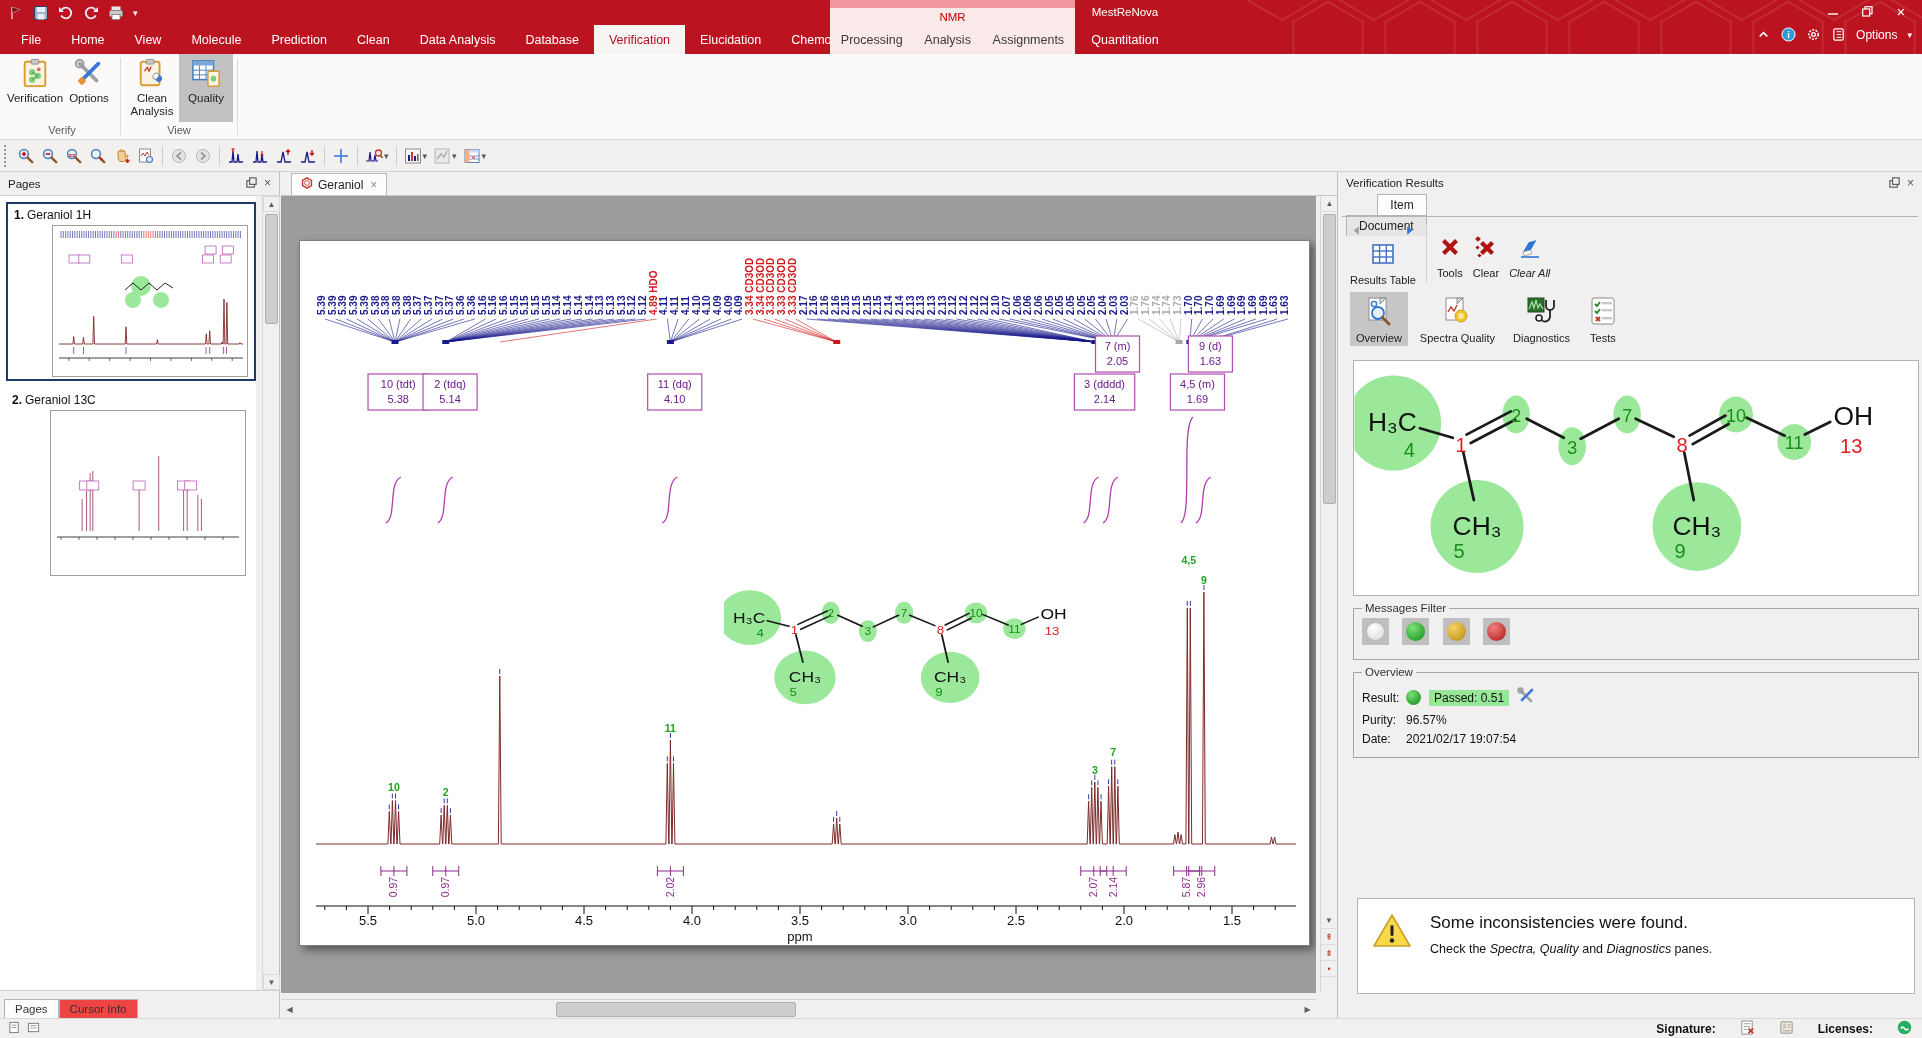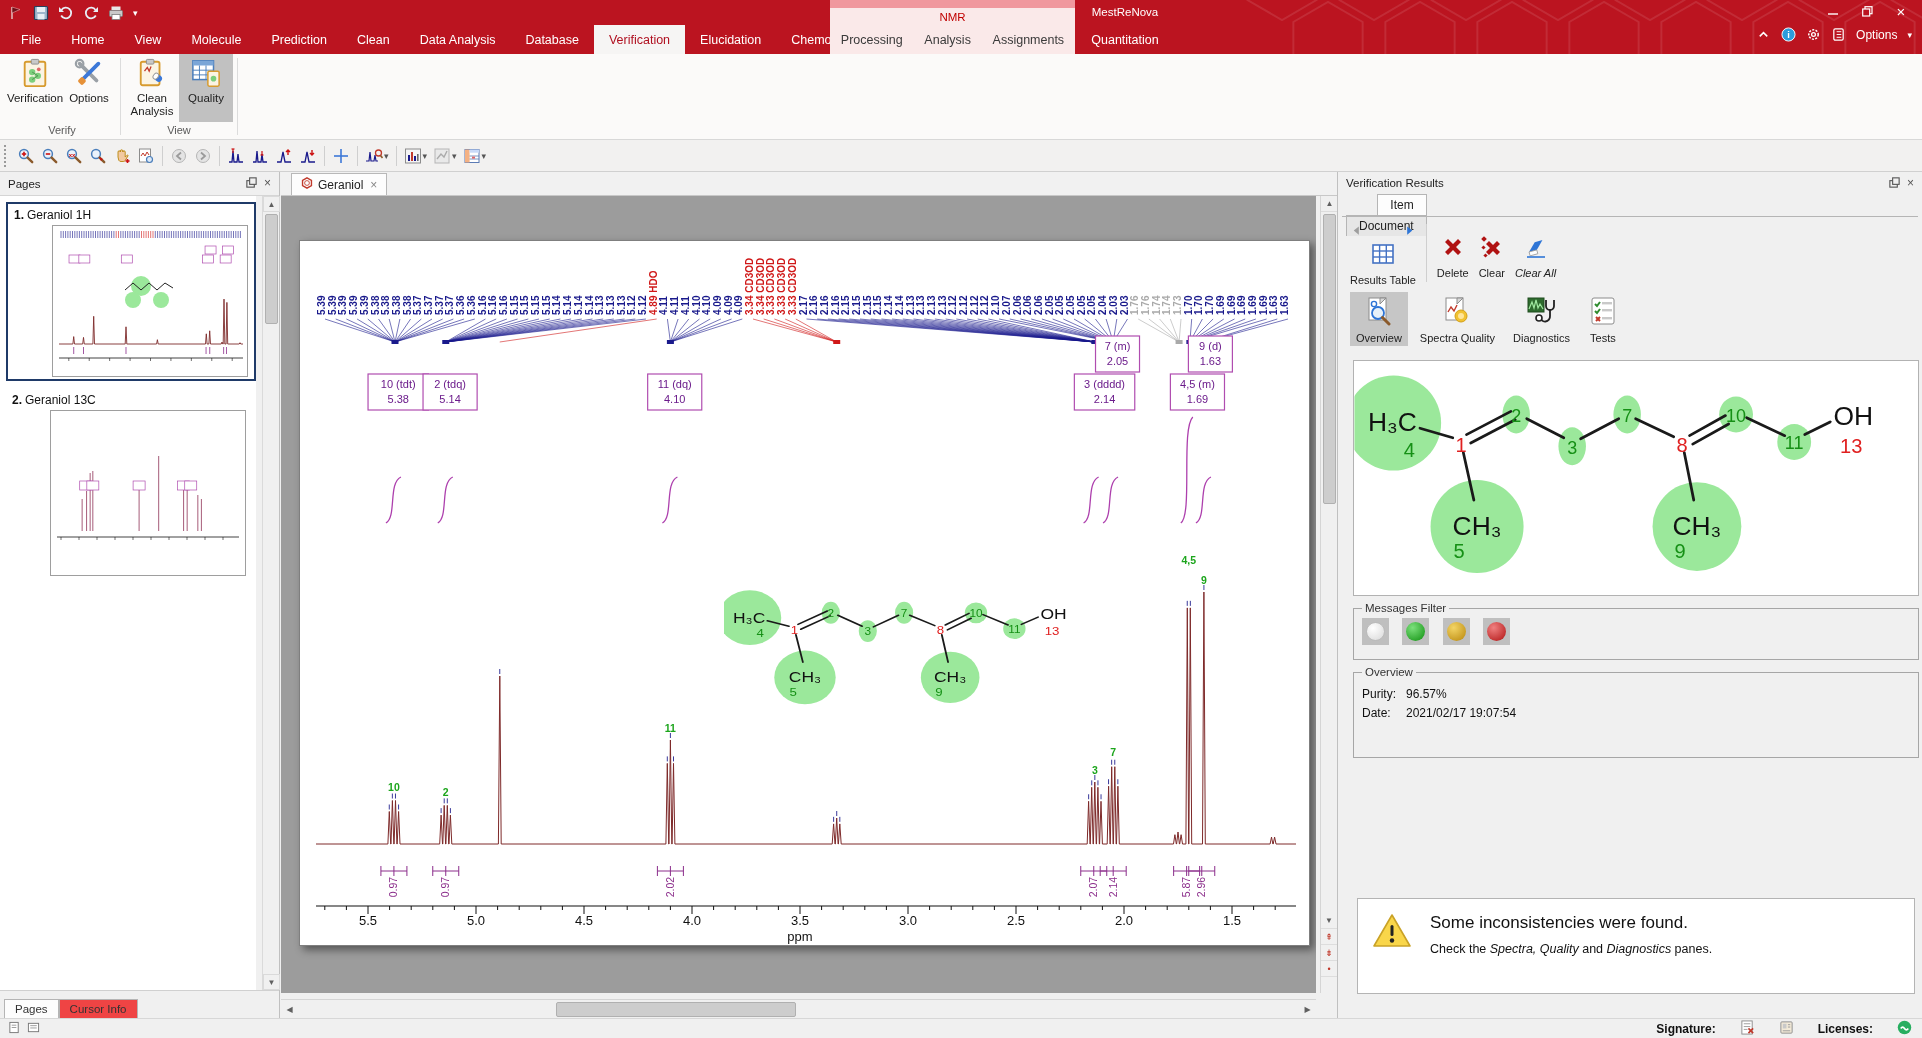--- a/index.html
+++ b/index.html
@@ -1035,21 +1035,21 @@
               <line x1="9.6" y1="4" x2="9.6" y2="22" stroke="#4472C4" stroke-width="1.4"></line>
               <line x1="16.3" y1="4" x2="16.3" y2="22" stroke="#4472C4" stroke-width="1.4"></line>
             </svg></span>
         <div class="vtlabel">Results Table</div>
       </div>
       <div class="vtsep"></div>
       <div class="vtgroup">
         <span class="vtico" style="margin-top:12px;"><svg viewBox="0 0 26 26">
               <path d="M5 8 L8 5 L13 10 L18 5 L21 8 L16 13 L21 18 L18 21 L13 16 L8 21 L5 18 L10 13 Z" fill="#B01212"></path>
             </svg></span>
-        <div class="vtlabel">Delete</div>
+        <div class="vtlabel">Tools</div>
       </div>
       <div class="vtgroup" style="margin-left:10px;">
         <span class="vtico" style="margin-top:12px;"><svg viewBox="0 0 26 26">
               <path d="M7 10 L10 7 L14 11 L18 7 L21 10 L17 14 L21 18 L18 21 L14 17 L10 21 L7 18 L11 14 Z" fill="#B01212"></path>
               <rect x="3" y="3" width="4" height="4" fill="#B01212" transform="rotate(45 5 5)"></rect>
               <rect x="3" y="12" width="3" height="3" fill="#B01212" transform="rotate(45 4.5 13.5)"></rect>
               <rect x="5" y="20" width="3" height="3" fill="#B01212" transform="rotate(45 6.5 21.5)"></rect>
             </svg></span>
         <div class="vtlabel">Clear</div>
       </div>
@@ -1124,20 +1124,30 @@
         </span>
       <span class="sphbtn">
           <span class="sphere" style="background:radial-gradient(circle at 35% 30%,#F3D465,#B8860B);"></span>
         </span>
       <span class="sphbtn">
           <span class="sphere" style="background:radial-gradient(circle at 35% 30%,#F08080,#B01212);"></span>
         </span>
     </fieldset>
     <fieldset id="ovbox">
       <legend>Overview</legend>
+      <div class="ovrow">
+        <span class="ovlab">Result:</span>
+        <span class="dotg"></span>
+        <span class="passed">Passed: 0.51</span>
+        <span class="wrico"><svg viewBox="0 0 18 18">
+              <line x1="3" y1="3" x2="14" y2="14" stroke="#9AA0A6" stroke-width="2.6" stroke-linecap="round"></line>
+              <circle cx="3.5" cy="3.5" r="2.4" fill="none" stroke="#9AA0A6" stroke-width="1.6"></circle>
+              <line x1="15" y1="3" x2="5" y2="13" stroke="#3C78D8" stroke-width="2.6" stroke-linecap="round"></line>
+            </svg></span>
+      </div>
       <div class="ovrow">
         <span class="ovlab">Purity:</span>
         <span>96.57%</span>
       </div>
       <div class="ovrow">
         <span class="ovlab">Date:</span>
         <span>2021/02/17 19:07:54</span>
       </div>
     </fieldset>
     <div id="msgbox">

